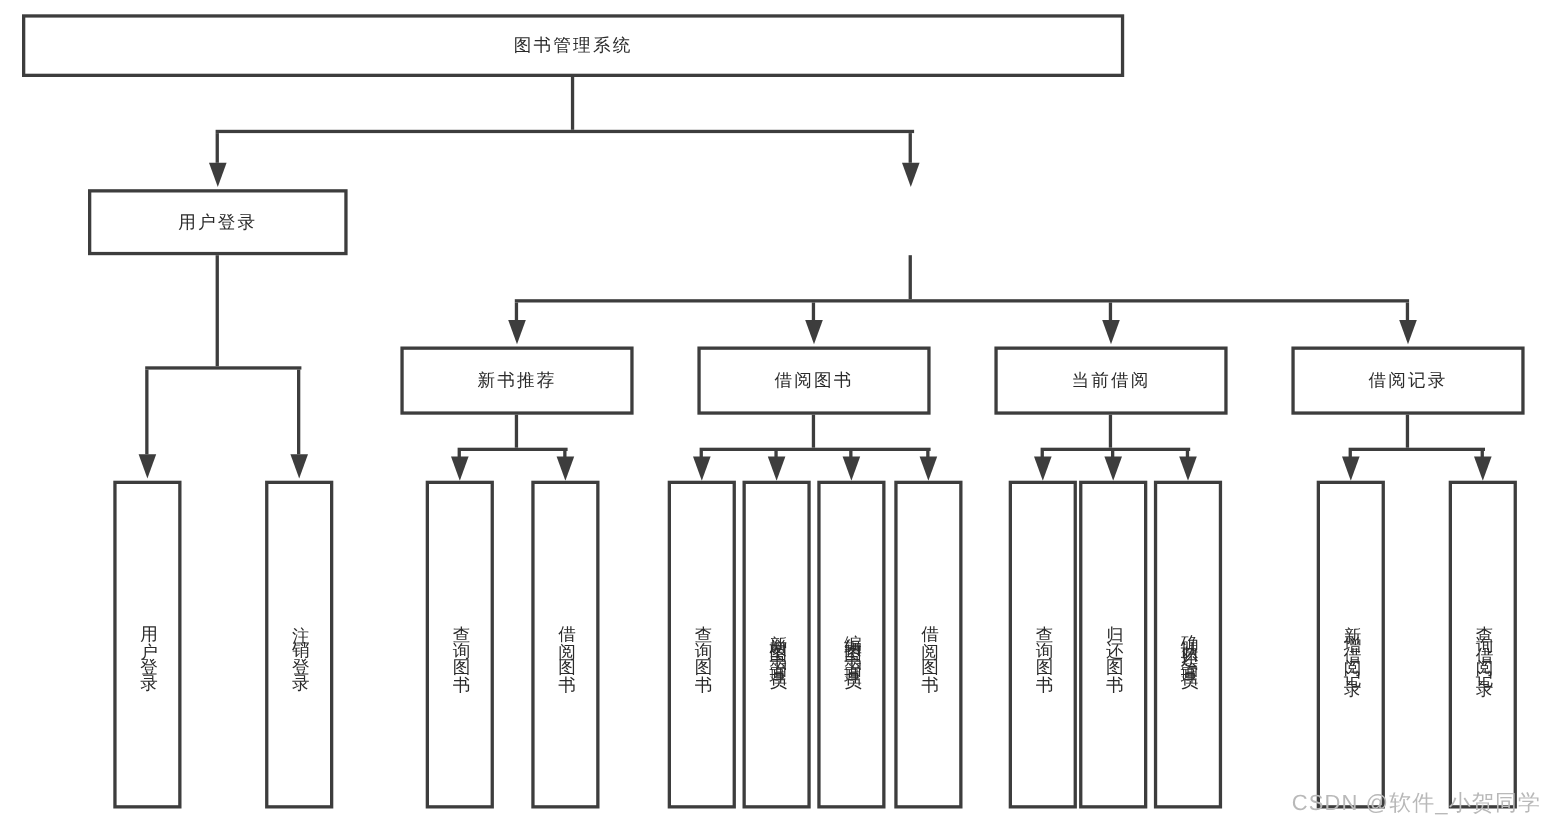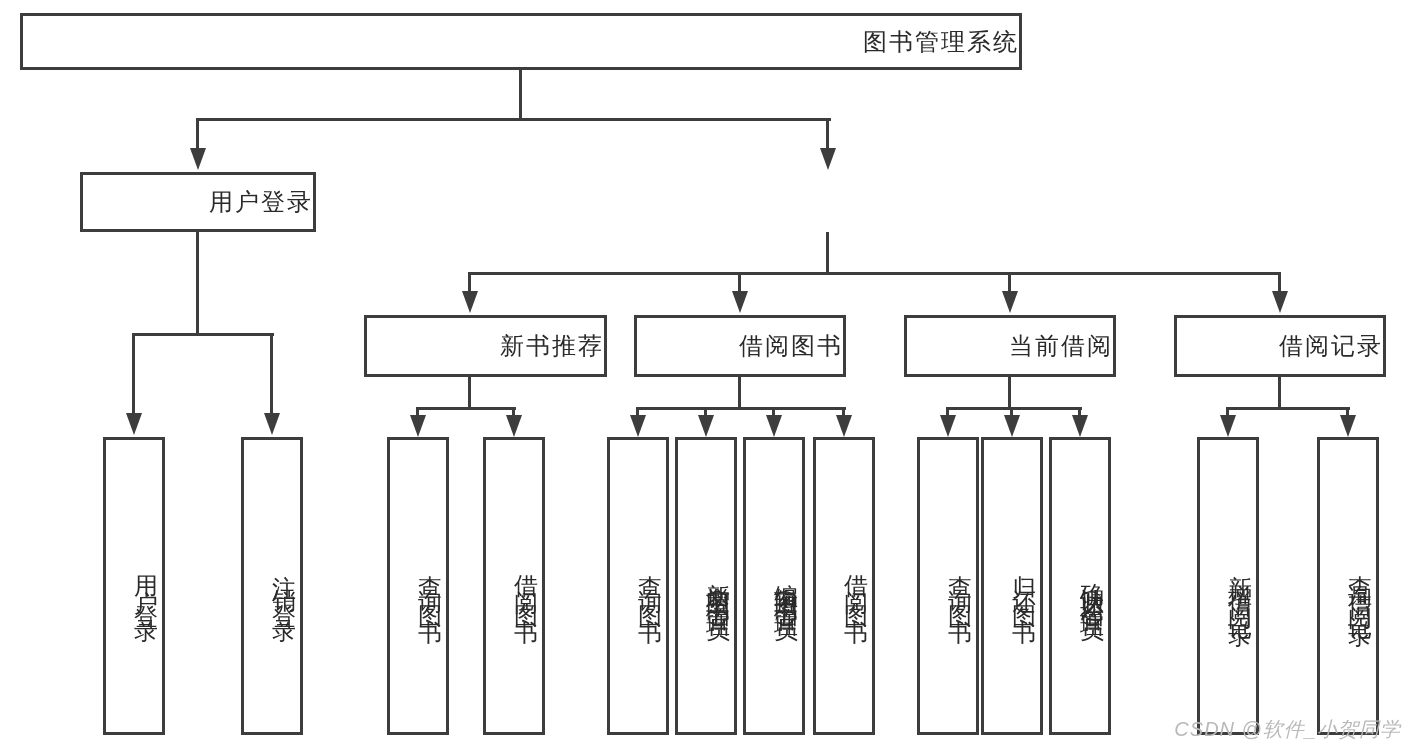--- a/index.html
+++ b/index.html
@@ -7,38 +7,38 @@
     --text:#2a2a2a;
     --watermark:#b9b9b9;
     --background:#ffffff;
   }
   html,body{margin:0;padding:0;background:var(--background);}
   body{font-family:"Liberation Sans","DejaVu Sans",sans-serif;}
   .canvas{position:relative;width:1405px;height:747px;background:var(--background);overflow:hidden;}
   .box{
     position:absolute;box-sizing:border-box;
     border:3px solid var(--line);background:#fff;
-    display:flex;align-items:center;justify-content:flex-end;
-    color:var(--text);font-size:24px;
+    display:flex;align-items:center;justify-content:center;
+    color:var(--text);font-size:16px;
   }
   .box.h span{letter-spacing:2px;white-space:nowrap;}
   .box.v span{writing-mode:vertical-rl;text-orientation:mixed;white-space:nowrap;}
   .box.v.ls-l span{letter-spacing:15px;}
   .box.v.ls-m span{letter-spacing:10px;}
   .box.v.ls-s span{letter-spacing:5px;}
   .line{position:absolute;background:var(--line);}
   .arrow{
     position:absolute;width:0;height:0;
     border-left:8px solid transparent;
     border-right:8px solid transparent;
     border-top:22px solid var(--line);
   }
   .watermark{
     position:absolute;right:4px;top:716px;z-index:5;
-    color:var(--watermark);font-size:20px;letter-spacing:1px;white-space:nowrap;font-style:italic;
+    color:var(--watermark);font-size:20px;letter-spacing:1px;white-space:nowrap;
   }
 </style>
 </head>
 <body>
 
 <div class="canvas">
 
   <div class="box h" style="left:20px;top:13px;width:1002px;height:57px">
     <span>图书管理系统</span>
   </div>
@@ -65,21 +65,21 @@
   <div class="line" style="left:468px;top:272px;width:813px;height:3px"></div>
   <div class="line" style="left:468px;top:275px;width:3px;height:16px"></div>
   <div class="arrow" style="left:462px;top:291px"></div>
   <div class="line" style="left:738px;top:275px;width:3px;height:16px"></div>
   <div class="arrow" style="left:732px;top:291px"></div>
   <div class="line" style="left:1008px;top:275px;width:3px;height:16px"></div>
   <div class="arrow" style="left:1002px;top:291px"></div>
   <div class="line" style="left:1278px;top:275px;width:3px;height:16px"></div>
   <div class="arrow" style="left:1272px;top:291px"></div>
 
-  <div class="box h" style="left:364px;top:315px;width:243px;height:62px">
+  <div class="box h" style="left:364px;top:315px;width:212px;height:62px">
     <span>新书推荐</span>
   </div>
   <div class="box h" style="left:634px;top:315px;width:212px;height:62px">
     <span>借阅图书</span>
   </div>
   <div class="box h" style="left:1174px;top:315px;width:212px;height:62px">
     <span>借阅记录</span>
   </div>
   <div class="box h" style="left:904px;top:315px;width:212px;height:62px">
     <span>当前借阅</span>

